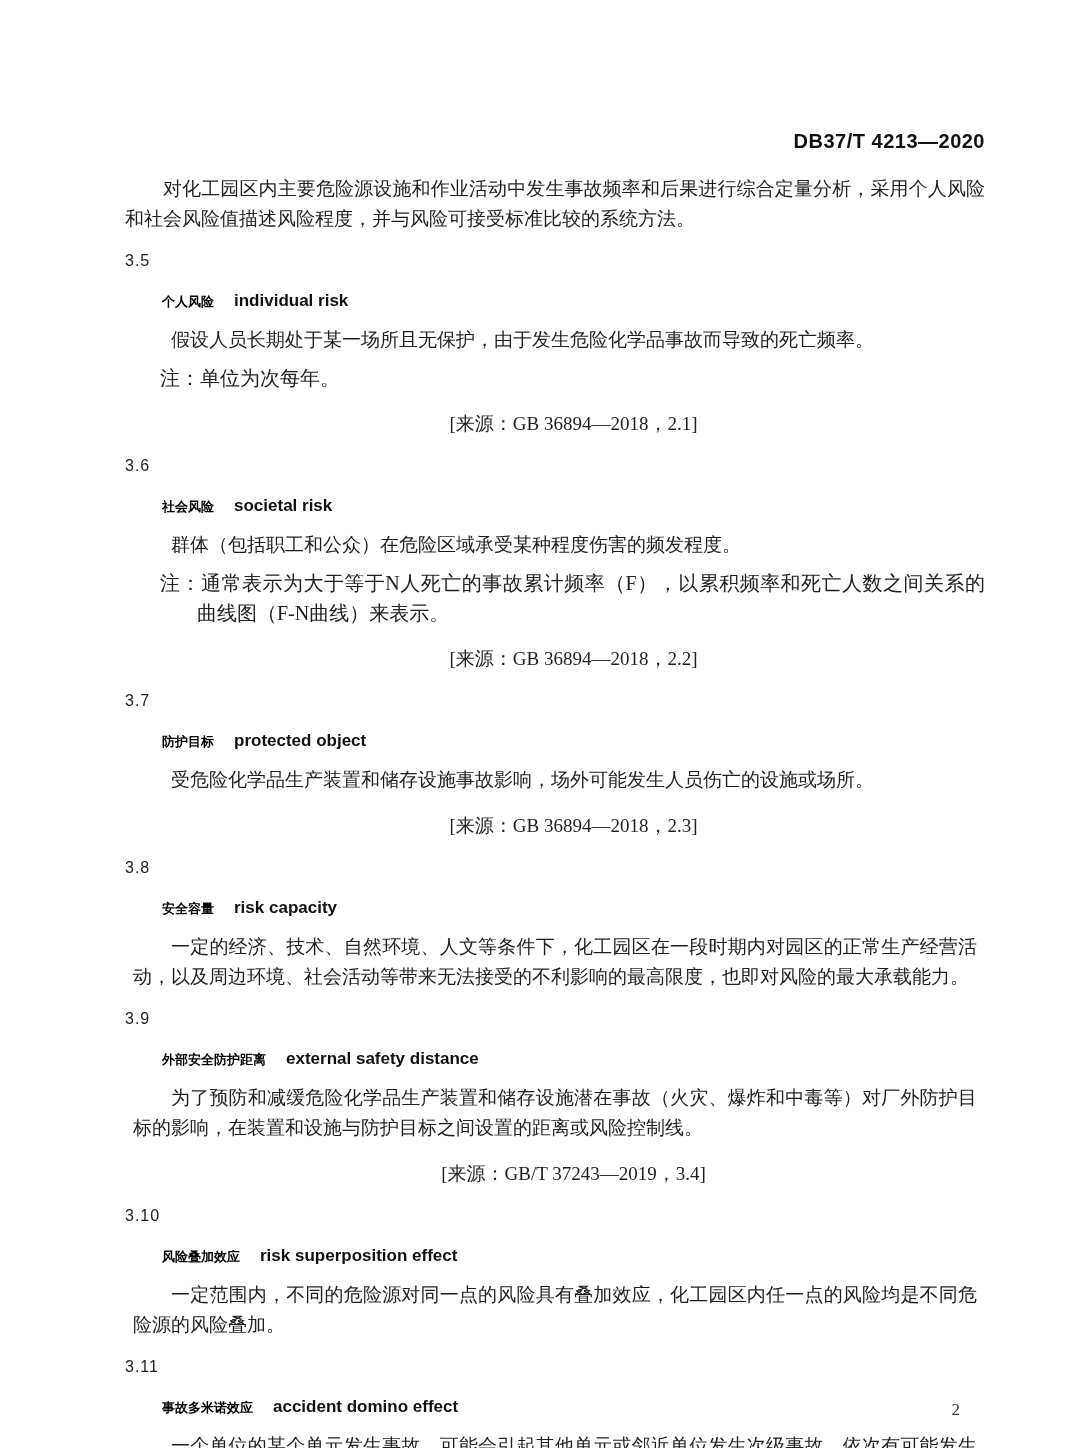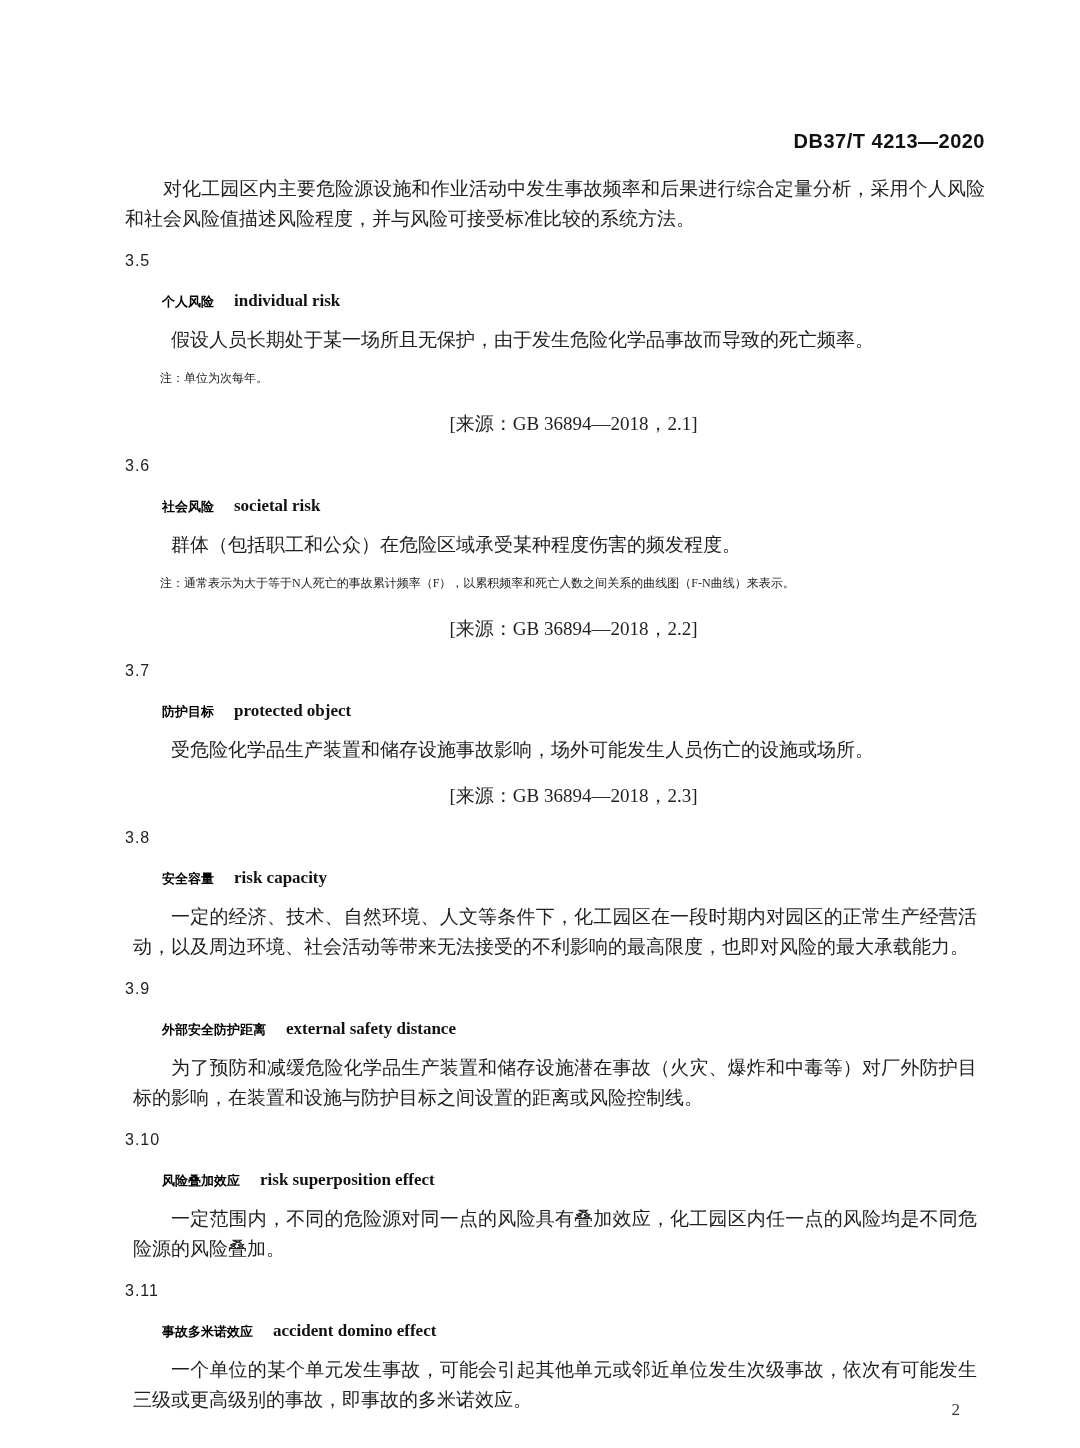--- a/index.html
+++ b/index.html
@@ -50,35 +50,35 @@
     white-space: nowrap;
   }
   .term-zh {
     font-family: "Liberation Sans", sans-serif;
     font-weight: bold;
     font-size: 13px;
     color: #000000;
   }
   .term-en {
     margin-left: 20px;
-    font-family: Liberation Serif, serif;
+    font-family: Liberation Sans, sans-serif;
     font-weight: bold;
     font-size: 17px;
     color: #111111;
   }
   .definition {
     margin: 8px;
     text-indent: 2em;
     text-align: justify;
   }
   .note {
     margin: 0 0 0 35px;
     padding-left: 37px;
     text-indent: -37px;
-    font-size: 12px;
+    font-size: 20px;
     line-height: 30px;
     color: #222222;
     text-align: justify;
   }
   .source {
     margin: 16px 0 0 37px;
     line-height: 30px;
     text-align: center;
   }
   .chapter-heading {
@@ -152,20 +152,21 @@
 
   </section>
 
   <section>
     <div class="sec-num">3.9</div>
     <div class="term-line">
       <span class="term-zh">外部安全防护距离</span><span class="term-en">external safety distance</span>
     </div>
     <p class="definition">为了预防和减缓危险化学品生产装置和储存设施潜在事故（火灾、爆炸和中毒等）对厂外防护目标的影响，在装置和设施与防护目标之间设置的距离或风险控制线。</p>
 
+    <p class="source">[来源：GB/T 37243—2019，3.4]</p>
   </section>
 
   <section>
     <div class="sec-num">3.10</div>
     <div class="term-line">
       <span class="term-zh">风险叠加效应</span><span class="term-en">risk superposition effect</span>
     </div>
     <p class="definition">一定范围内，不同的危险源对同一点的风险具有叠加效应，化工园区内任一点的风险均是不同危险源的风险叠加。</p>
 
   </section>

